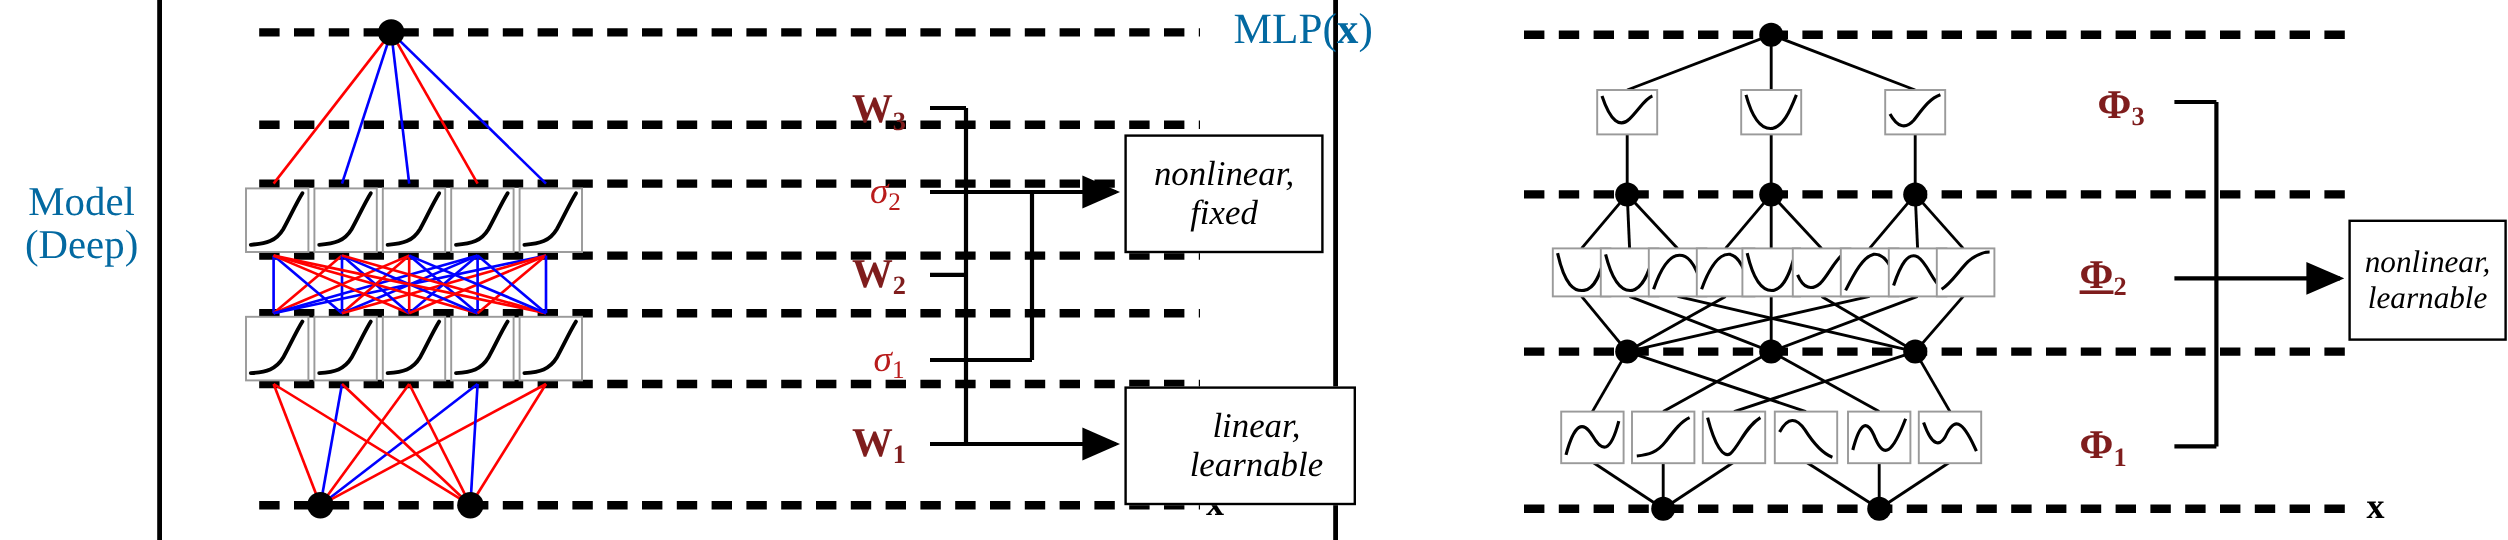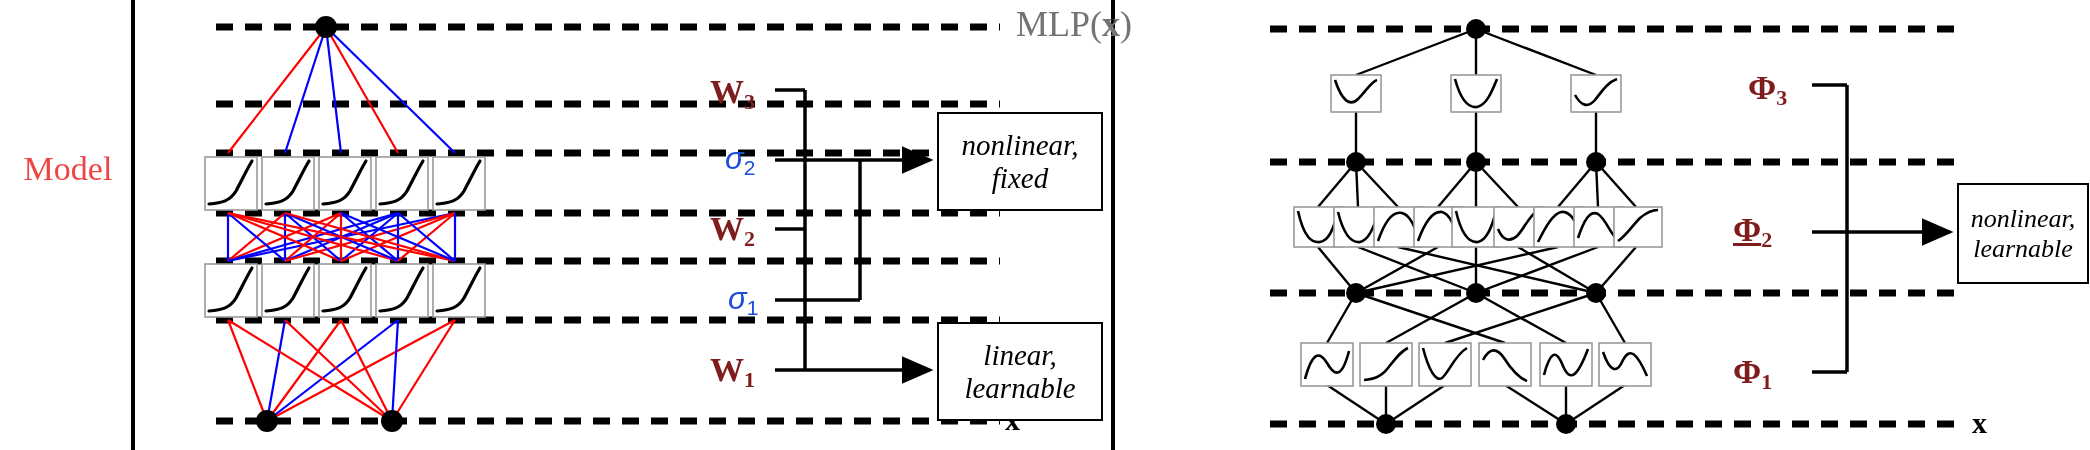--- a/index.html
+++ b/index.html
@@ -1,27 +1,27 @@
 <!DOCTYPE html>
 <html><head>
 <meta charset="utf-8">
 <style>
   html,body{margin:0;padding:0;background:#fff;}
   body{width:2090px;height:450px;overflow:hidden;
        font-family:"Liberation Serif","DejaVu Serif",serif;}
   #root{position:relative;width:2090px;height:450px;background:#ffffff;}
   .svgwrap{position:absolute;left:0;top:0;width:2090px;height:450px;}
   .lbl{position:absolute;white-space:nowrap;line-height:1;}
-  .model-label{left:8px;top:150px;width:120px;text-align:center;font-size:34px;color:#ef4444;}
+  .model-label{left:8px;top:150px;width:120px;text-align:center;font-size:34px;color:#0369a1;}
   .model-label div{margin:2px 0;}
   .mathlbl{font-size:34px;font-weight:bold;color:#7f1d1d;}
   .mathlbl .sub{font-size:22px;font-weight:bold;vertical-align:-0.28em;}
-  .sigmalbl{font-size:31px;font-style:italic;color:#1d4ed8;font-family:Liberation Sans, sans-serif;}
+  .sigmalbl{font-size:31px;font-style:italic;color:#b91c1c;font-family:Liberation Serif, serif;}
   .sigmalbl .sub{font-size:21px;font-style:normal;vertical-align:-0.28em;}
-  .titlelbl{font-size:36px;color:#737373;}
+  .titlelbl{font-size:36px;color:#0369a1;margin-left:12px;}
   .titlelbl b{font-weight:bold;}
   .xlbl{font-size:30px;font-weight:bold;color:#000;}
   .boxtxt{position:absolute;border:2.5px solid #000;background:#fff;
           display:flex;flex-direction:column;align-items:center;justify-content:center;
           font-style:italic;font-size:29px;color:#000;line-height:1.12;text-align:center;}
 </style>
 </head>
 <body>
 
 <div id="root">
@@ -326,20 +326,21 @@
         <line x1="1847" y1="85" x2="1847" y2="372"></line>
         <line x1="1812" y1="85" x2="1847" y2="85"></line>
         <line x1="1812" y1="372" x2="1847" y2="372"></line>
         <line x1="1812" y1="232" x2="1950" y2="232" marker-end="url(#arw)"></line>
       </g>
     </g>
   </svg>
 
   <div class="lbl model-label">
     <div>Model</div>
+    <div>(Deep)</div>
   </div>
 
   <div class="lbl titlelbl" style="left:1016px;top:6px;">
     <span>MLP</span><span>(</span><b>x</b><span>)</span>
   </div>
 
   <div class="lbl mathlbl" style="left:710px;top:75px;">
     <span>W</span><span class="sub">3</span>
   </div>
   <div class="lbl sigmalbl" style="left:725px;top:143px;">
@@ -354,21 +355,21 @@
   <div class="lbl mathlbl" style="left:710px;top:353px;">
     <span>W</span><span class="sub">1</span>
   </div>
 
   <div class="lbl xlbl" style="left:1005px;top:405px;">x</div>
 
   <div class="boxtxt" style="left:937px;top:112px;width:162px;height:95px;">
     <span>nonlinear,</span>
     <span>fixed</span>
   </div>
-  <div class="boxtxt" style="left:937px;top:322px;width:162px;height:95px;">
+  <div class="boxtxt" style="left:937px;top:322px;width:162px;height:95px;padding-left:27px;">
     <span>linear,</span>
     <span>learnable</span>
   </div>
 
 
   <div class="lbl mathlbl" style="left:1733px;top:71px;margin-left:15px;">
     <span>Φ</span><span class="sub">3</span>
   </div>
   <div class="lbl mathlbl" style="left:1733px;top:213px;text-decoration:underline;">
     <span>Φ</span><span class="sub">2</span>

